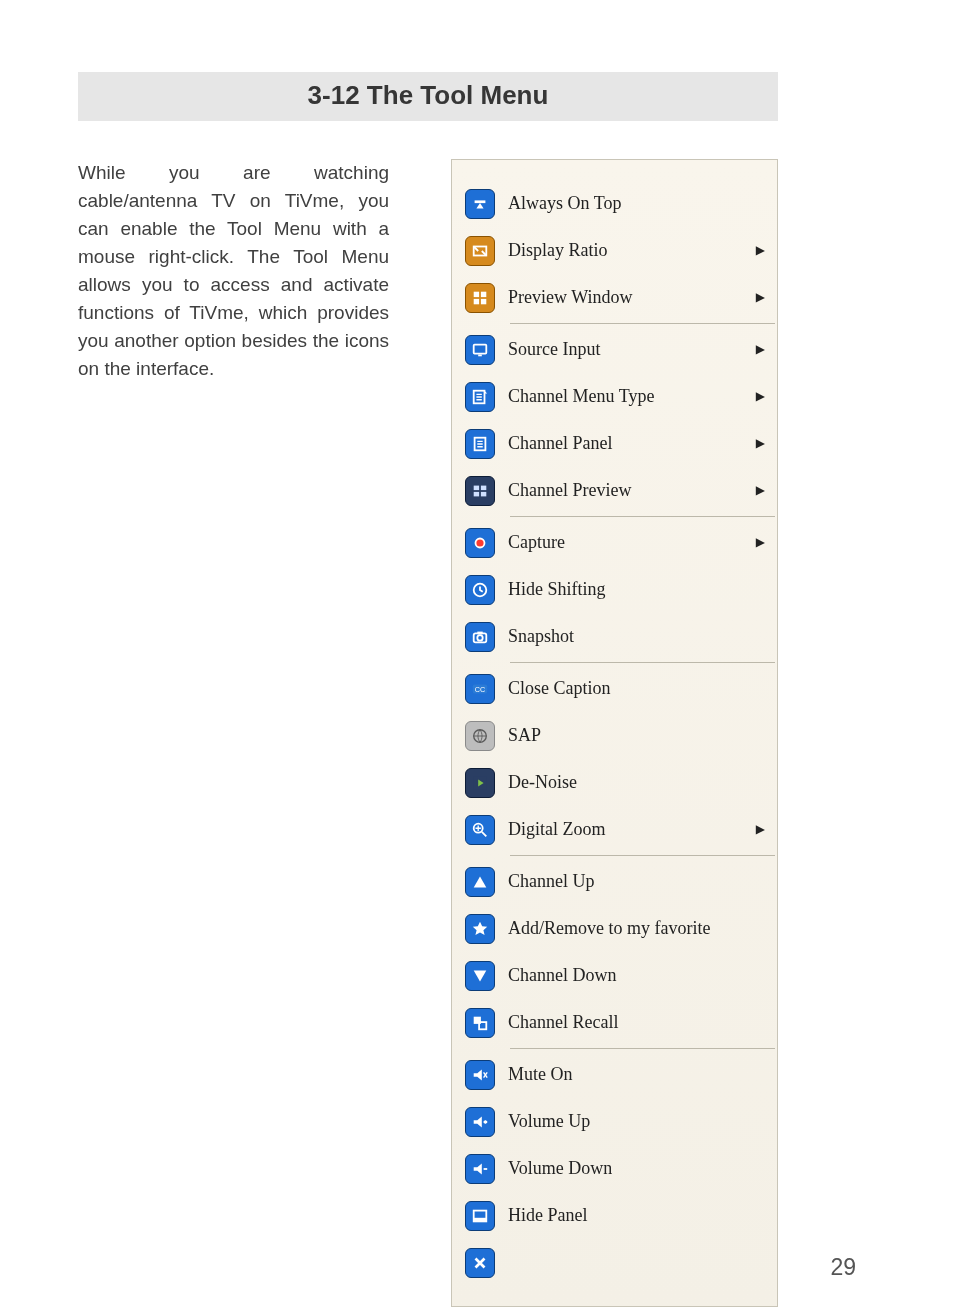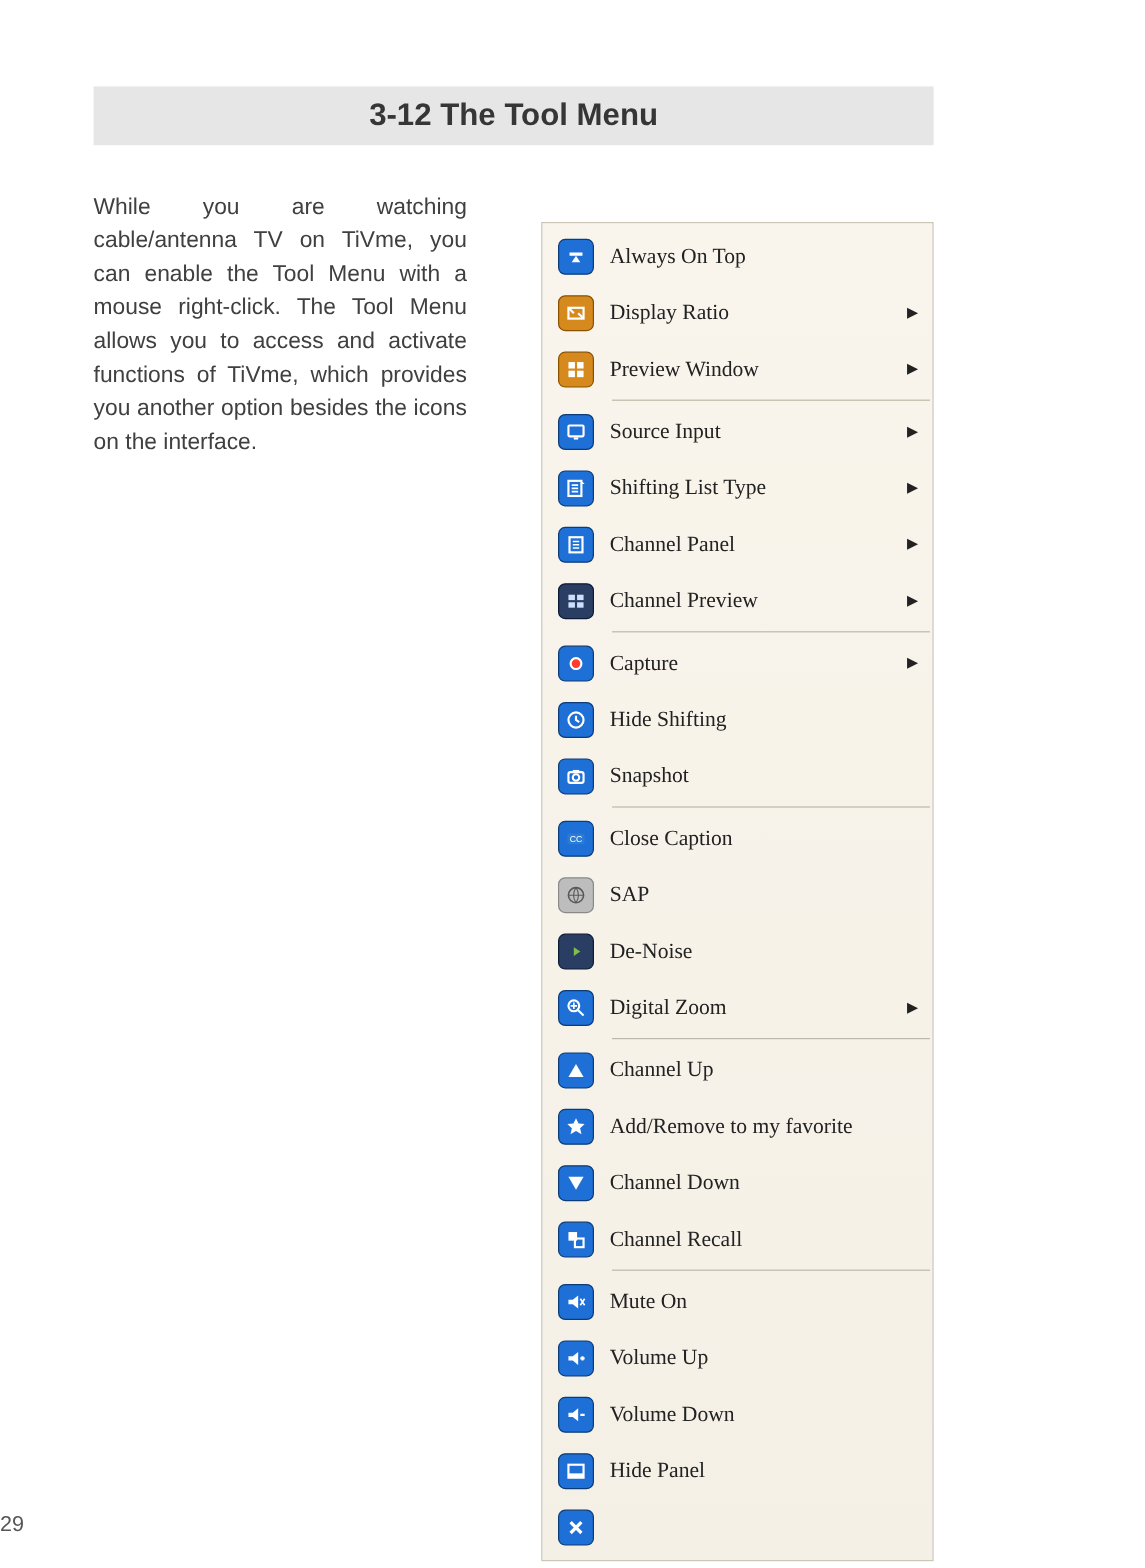--- a/index.html
+++ b/index.html
@@ -35,23 +35,22 @@
     font-size: 19px;
     line-height: 28px;
     color: #404040;
     text-align: justify;
   }
   .menu {
     width: 330px;
     background: linear-gradient(to bottom, #f9f5ec, #f4f0e6);
     border: 1px solid #c9c5b7;
     box-sizing: border-box;
-    padding: 4px 2px;
+    padding: 20px 2px;
     font-family: "Times New Roman", serif;
-    margin-top: 26px;
   }
   .menu-item {
     display: flex;
     align-items: center;
     height: 47px;
     position: relative;
     padding-right: 10px;
   }
   .icon-cell {
     width: 52px;
@@ -92,22 +91,22 @@
     border: none;
     border-top: 1px solid #bcb8aa;
     margin-top: 2px;
     margin-bottom: 2px;
   }
   .page-number {
     position: absolute;
     bottom: 26px;
     left: 0;
     width: 100%;
-    text-align: left;
-    font-size: 18px;
+    text-align: right;
+    font-size: 23px;
     color: #555;
   }
 </style>
 </head>
 <body>
 
 <div class="page">
 
   <div class="title-bar">3-12 The Tool Menu</div>
 
@@ -168,21 +167,21 @@
         <div class="menu-item">
           <div class="icon-cell">
             <div class="icon blue">
               <svg viewBox="0 0 20 20">
                 <rect x="3" y="3" width="12" height="14" fill="none" stroke="#fff" stroke-width="2"></rect>
                 <path d="M6 7h6M6 10h6M6 13h6" stroke="#fff" stroke-width="1.5"></path>
                 <path d="M15 3l3 3-3 0z" fill="#fff"></path>
               </svg>
             </div>
           </div>
-          <div class="label">Shifting List Type</div>
+          <div class="label">Channel Menu Type</div>
           <div class="arrow">▶</div>
         </div>
         <div class="menu-item">
           <div class="icon-cell">
             <div class="icon blue">
               <svg viewBox="0 0 20 20">
                 <rect x="4" y="3" width="12" height="14" fill="none" stroke="#fff" stroke-width="2"></rect>
                 <path d="M7 7h6M7 10h6M7 13h6" stroke="#fff" stroke-width="1.5"></path>
               </svg>
             </div>

